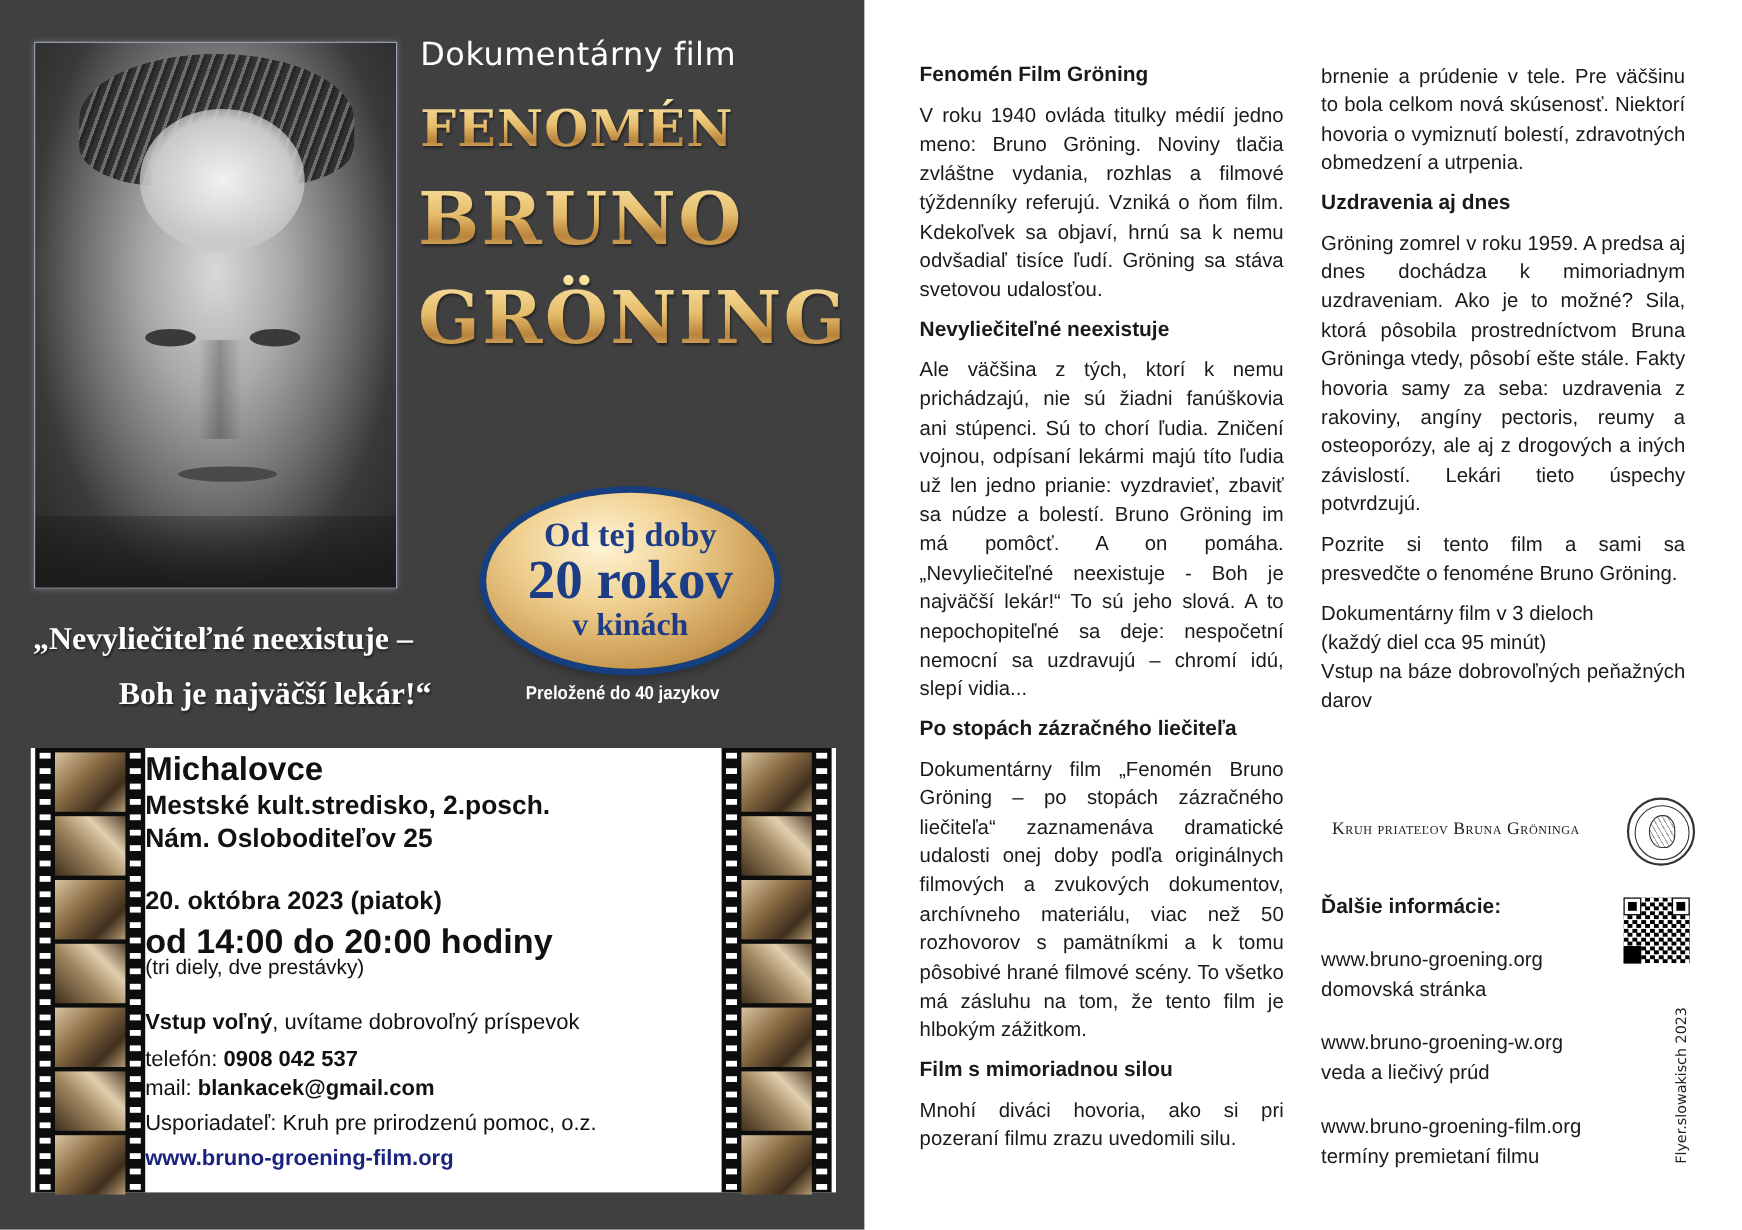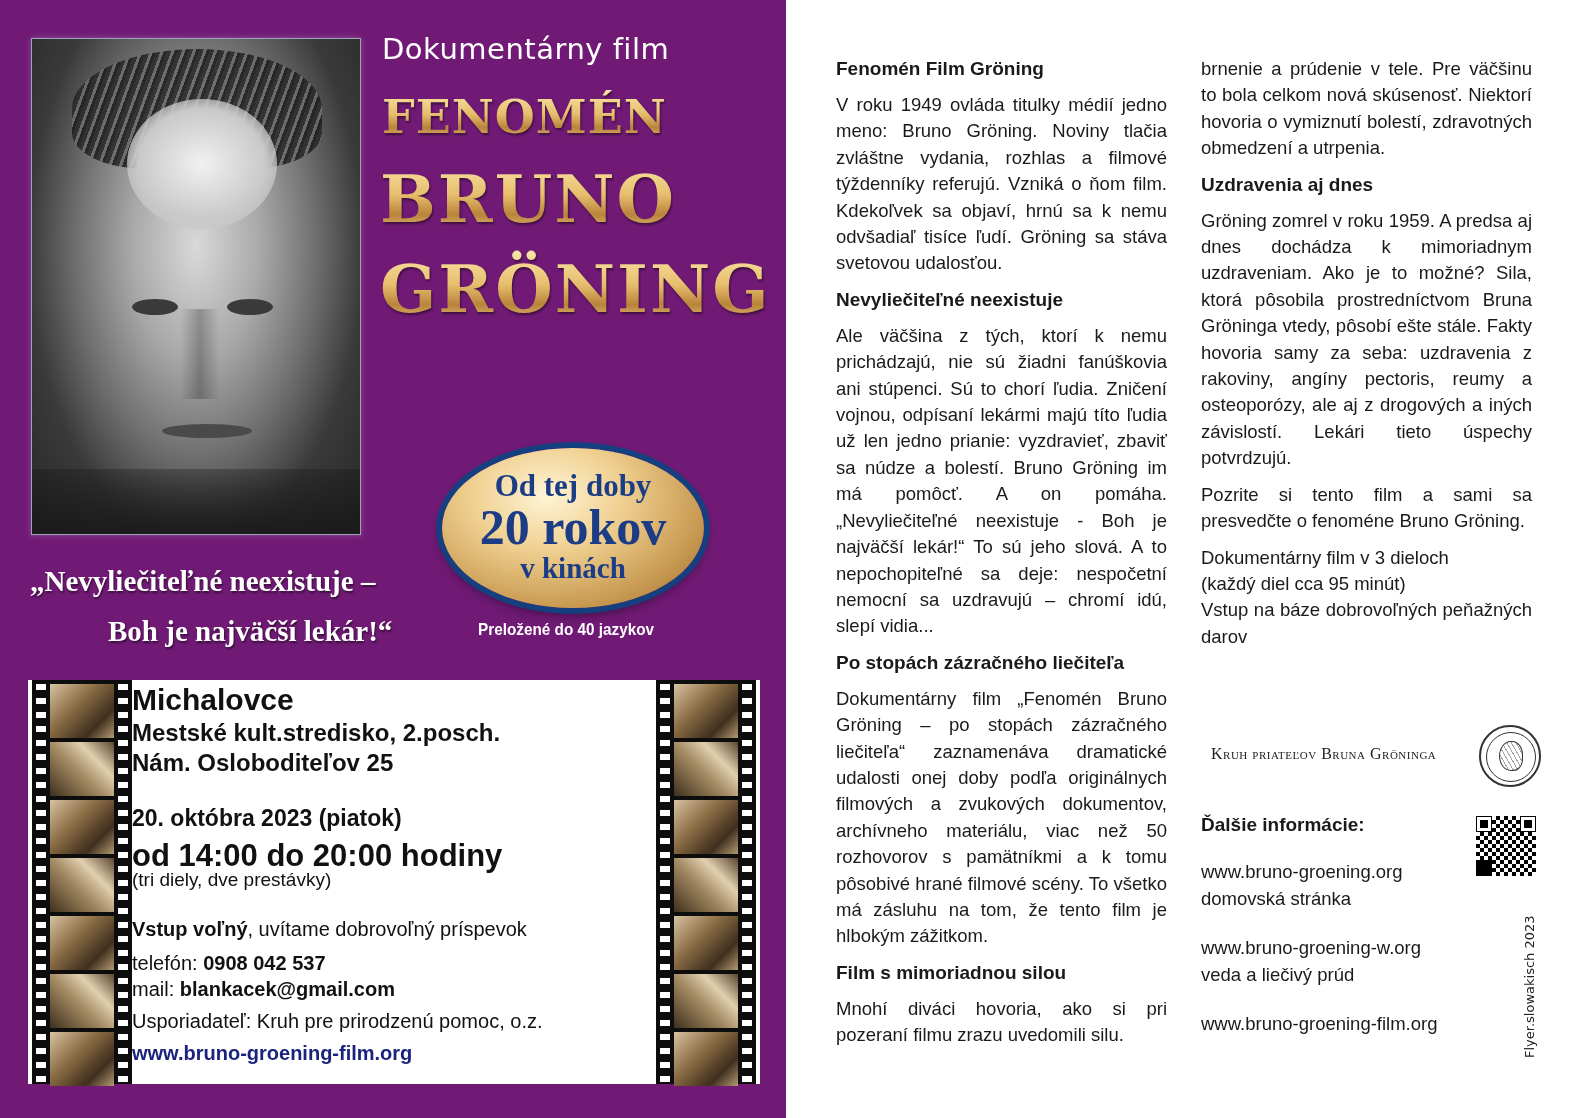--- a/index.html
+++ b/index.html
@@ -2,21 +2,21 @@
 <html><head>
 <meta charset="utf-8">
 <style>
   * { box-sizing: border-box; margin: 0; padding: 0; }
   html, body { width: 1584px; height: 1118px; overflow: hidden; background: #ffffff; }
   body { position: relative; font-family: "Liberation Sans", sans-serif; }
 
   
   .left-panel {
     position: absolute; left: 0; top: 0; width: 786px; height: 1118px;
-    background: #701a75;
+    background: #404040;
   }
   .portrait {
     position: absolute; left: 31px; top: 38px; width: 330px; height: 497px;
     background: radial-gradient(ellipse at 50% 42%, #d9d9d9 0%, #a8a8a8 28%, #6e6e6e 52%, #3a3a3a 72%, #262626 100%);
     border: 1px solid #9aa6b5;
     box-shadow: 0 0 6px rgba(255,255,255,0.25);
     overflow: hidden;
   }
   .portrait .hair {
     position: absolute; left: 40px; top: 10px; width: 250px; height: 120px;
@@ -208,21 +208,21 @@
       <div class="frame"></div>
       <div class="frame"></div>
       <div class="frame"></div>
     </div>
   </div>
 </div>
 
 <div class="right-page">
   <div class="col c1">
     <h3>Fenomén Film Gröning</h3>
-    <p>V roku 1949 ovláda titulky médií jedno meno: Bruno Gröning. Noviny tlačia zvláštne vydania, rozhlas a filmové týždenníky referujú. Vzniká o ňom film. Kdekoľvek sa objaví, hrnú sa k nemu odvšadiaľ tisíce ľudí.  Gröning sa stáva svetovou udalosťou.</p>
+    <p>V roku 1940 ovláda titulky médií jedno meno: Bruno Gröning. Noviny tlačia zvláštne vydania, rozhlas a filmové týždenníky referujú. Vzniká o ňom film. Kdekoľvek sa objaví, hrnú sa k nemu odvšadiaľ tisíce ľudí.  Gröning sa stáva svetovou udalosťou.</p>
     <h3>Nevyliečiteľné neexistuje</h3>
     <p>Ale väčšina z tých, ktorí k nemu prichádzajú, nie sú žiadni fanúškovia ani stúpenci. Sú to chorí ľudia. Zničení vojnou, odpísaní lekármi majú títo ľudia už len jedno prianie: vyzdravieť, zbaviť sa núdze a bolestí. Bruno Gröning im má pomôcť. A on pomáha. „Nevyliečiteľné neexistuje - Boh je najväčší lekár!“ To sú jeho slová. A to nepochopiteľné sa deje: nespočetní nemocní sa uzdravujú – chromí idú, slepí vidia...</p>
     <h3>Po stopách zázračného liečiteľa</h3>
     <p>Dokumentárny film „Fenomén Bruno Gröning – po stopách zázračného liečiteľa“ zaznamenáva dramatické udalosti onej doby podľa originálnych filmových a zvukových dokumentov, archívneho materiálu, viac než 50 rozhovorov s pamätníkmi a k tomu pôsobivé hrané filmové scény. To všetko má zásluhu na tom, že tento film je hlbokým zážitkom.</p>
     <h3>Film s mimoriadnou silou</h3>
     <p>Mnohí diváci hovoria, ako si pri pozeraní filmu zrazu uvedomili silu.</p>
   </div>
 
   <div class="col c2">
     <p>brnenie a prúdenie v tele. Pre väčšinu to bola celkom nová skúsenosť. Niektorí hovoria o vymiznutí bolestí, zdravotných obmedzení a utrpenia.</p>
@@ -248,17 +248,18 @@
     <div class="lnk">
       <div>www.bruno-groening.org</div>
       <div>domovská stránka</div>
     </div>
     <div class="lnk">
       <div>www.bruno-groening-w.org</div>
       <div>veda a liečivý prúd</div>
     </div>
     <div class="lnk">
       <div>www.bruno-groening-film.org</div>
+      <div>termíny premietaní filmu</div>
     </div>
   </div>
 
   <div class="flyer-code">Flyer.slowakisch 2023</div>
 </div>
 
 </body></html>

